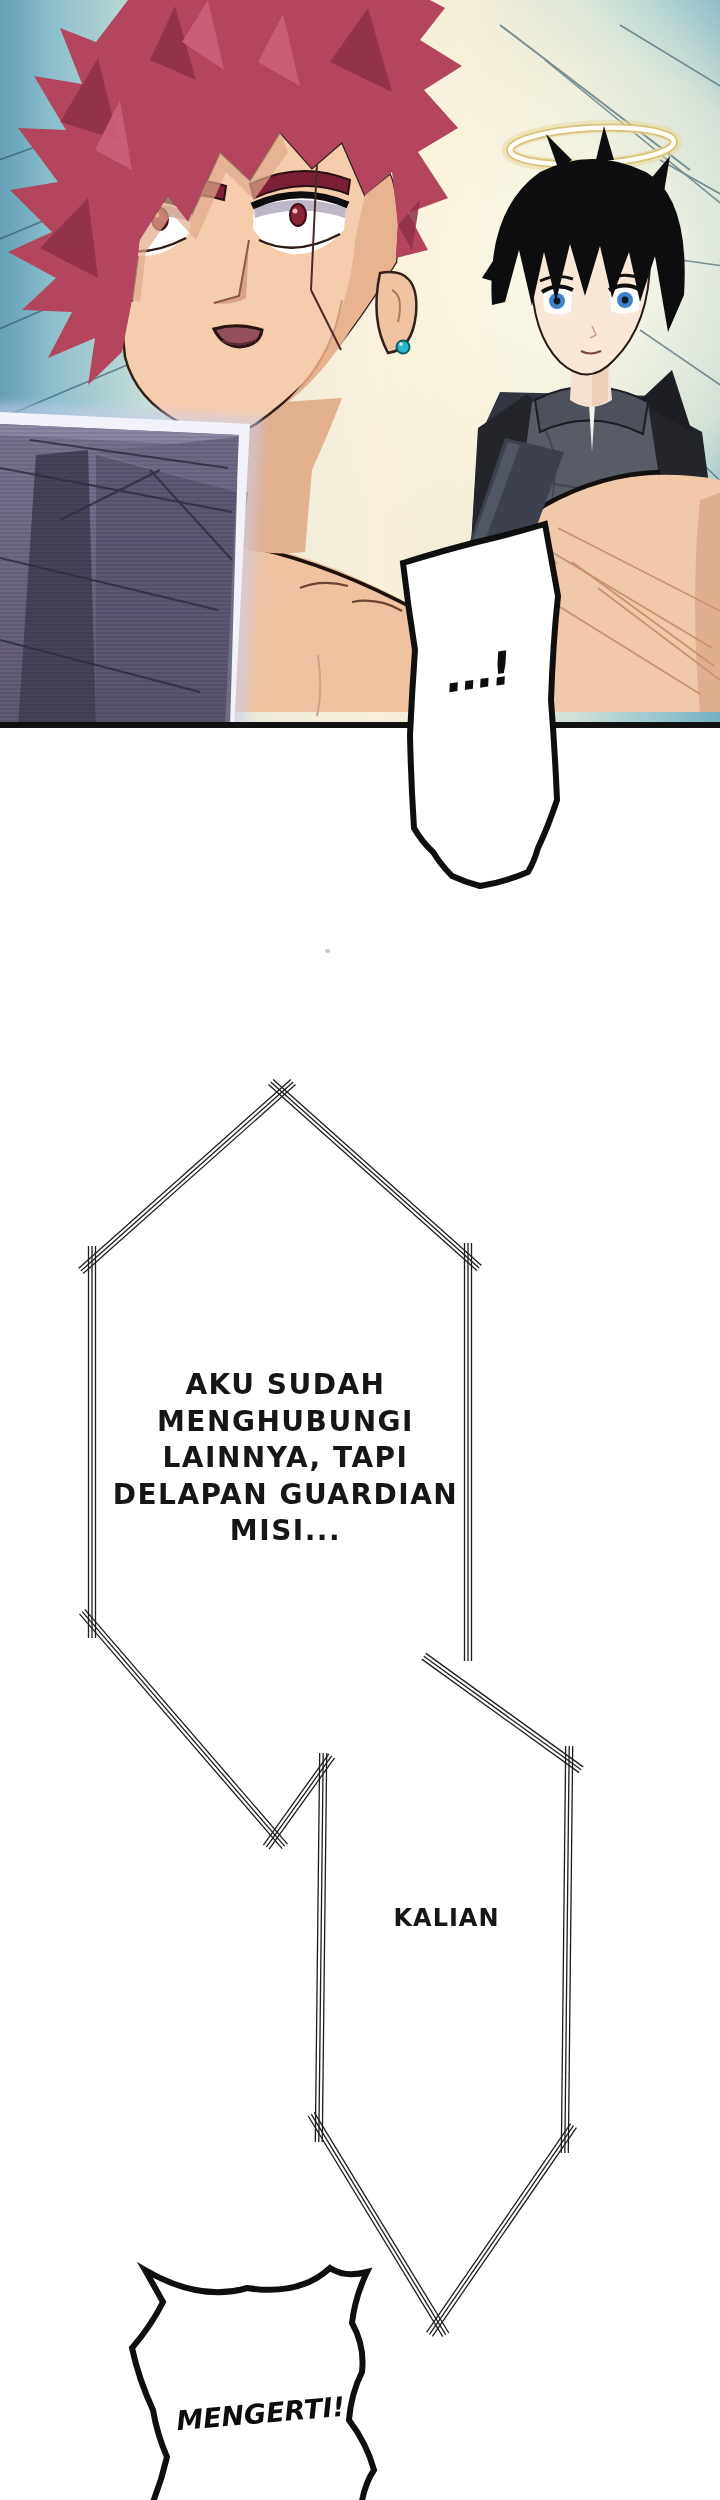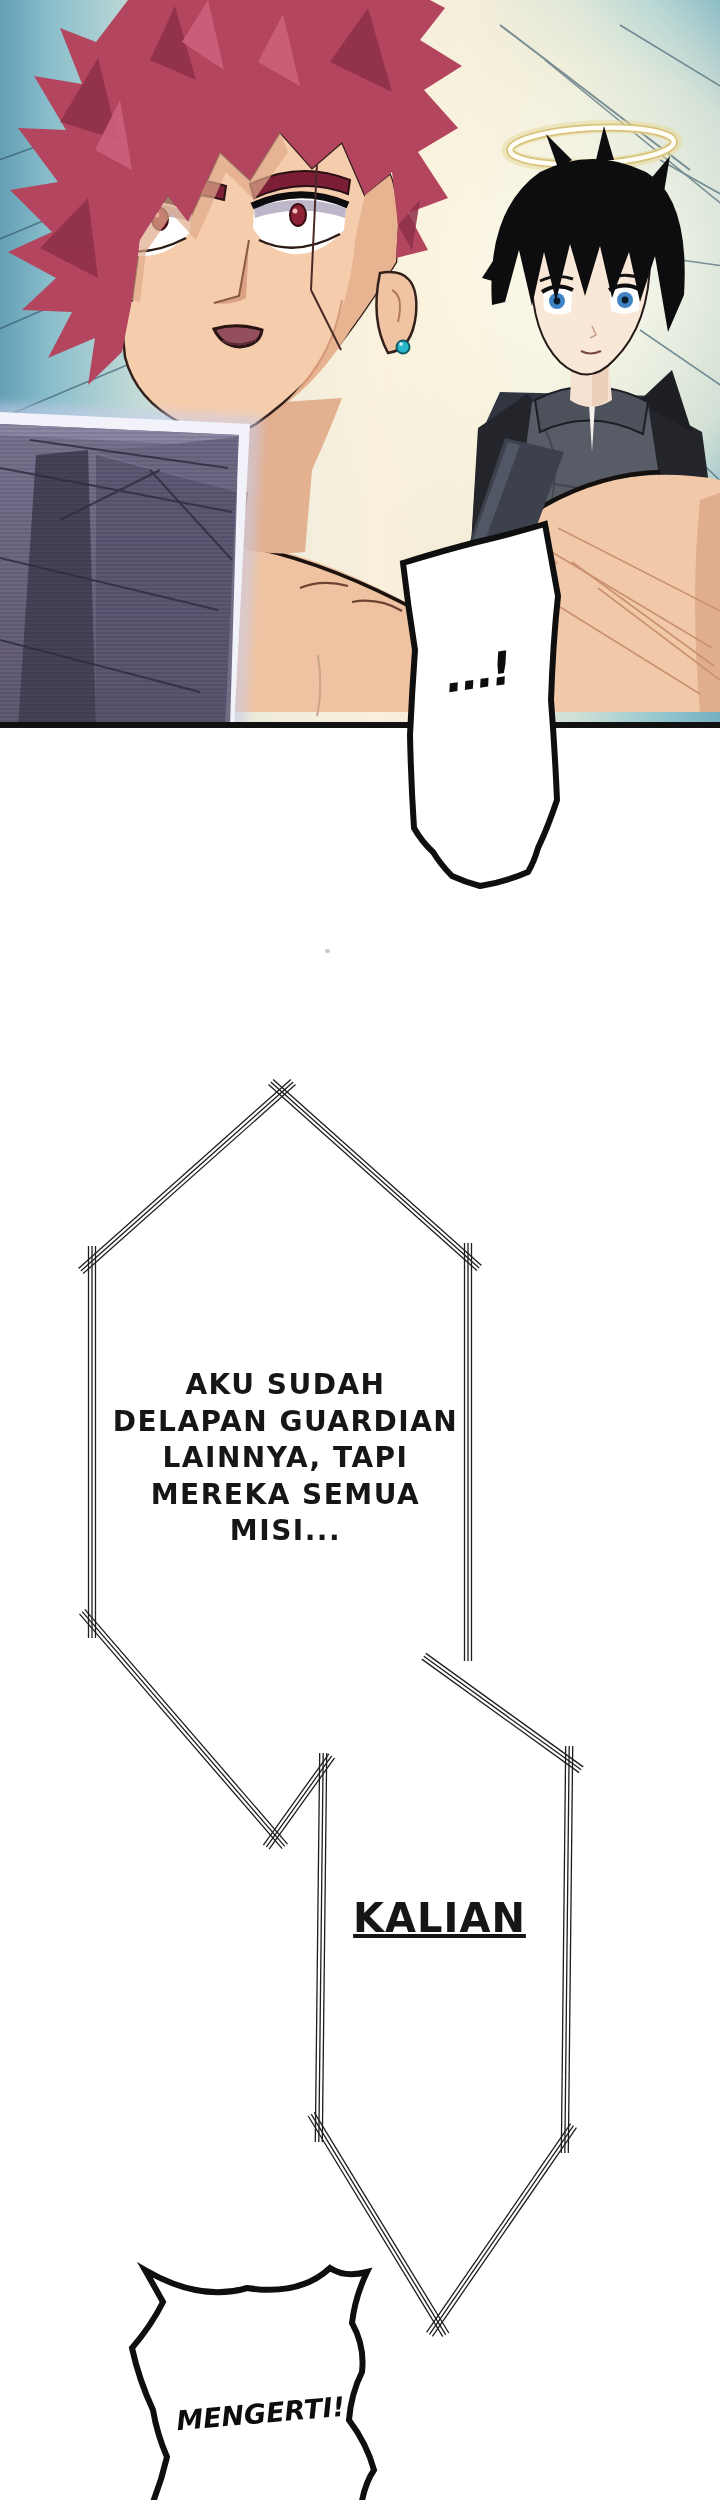--- a/index.html
+++ b/index.html
@@ -2,21 +2,21 @@
 <html><head>
 <meta charset="utf-8">
 <style>
   html,body{margin:0;padding:0;background:#ffffff;}
   .page{position:relative;width:720px;height:2500px;background:#ffffff;overflow:hidden;
         font-family:"DejaVu Sans", sans-serif;}
   .panel{position:absolute;left:0;top:0;width:720px;height:728px;}
   .abs{position:absolute;}
   .dialog-text{color:#161616;text-align:center;font-weight:bold;}
   .b1{left:92px;top:1367px;width:380px;font-size:28px;line-height:36.5px;letter-spacing:1.5px;}
-  .b2{left:296px;top:1893px;width:280px;font-size:40px;line-height:50px;letter-spacing:1px;text-decoration:underline;}
+  .b2{left:303px;top:1893px;width:280px;font-size:24px;line-height:50px;letter-spacing:1px;}
   .shock-text{left:400px;top:645px;width:155px;font-size:46px;font-style:italic;
               transform:rotate(-8deg);letter-spacing:-2px;color:#0d0d0d;}
   .shout-text{left:148px;top:2398px;width:225px;font-size:27px;font-style:italic;
               transform:rotate(-5deg);letter-spacing:0px;color:#0d0d0d;}
   .speck{left:325px;top:949px;width:5px;height:4px;background:#c9c5c2;border-radius:50%;}
   svg{display:block;}
   .line{display:block;padding-left:7px;}
 </style>
 </head>
 <body>
@@ -280,23 +280,23 @@
       <line x1="314.2" y1="1052.4" x2="448.8" y2="1273.0" stroke="#1e1e1e" stroke-width="1.3"></line>
       <line x1="311.2" y1="1054.2" x2="445.8" y2="1274.8" stroke="#1e1e1e" stroke-width="1.3"></line>
       <line x1="308.2" y1="1056.0" x2="442.8" y2="1276.6" stroke="#1e1e1e" stroke-width="1.3"></line>
       <line x1="576.4" y1="1067.6" x2="432.4" y2="1276.3" stroke="#1e1e1e" stroke-width="1.3"></line>
       <line x1="573.5" y1="1065.7" x2="429.5" y2="1274.3" stroke="#1e1e1e" stroke-width="1.3"></line>
       <line x1="570.6" y1="1063.7" x2="426.6" y2="1272.4" stroke="#1e1e1e" stroke-width="1.3"></line>
     </svg>
 
   <div class="abs dialog-text b1">
     <span class="line">AKU SUDAH</span>
+    <span class="line">MENGHUBUNGI</span>
+    <span class="line">LAINNYA, TAPI</span>
     <span class="line">DELAPAN GUARDIAN</span>
-    <span class="line">LAINNYA, TAPI</span>
-    <span class="line">MEREKA SEMUA</span>
     <span class="line">MISI...</span>
   </div>
 
   <div class="abs dialog-text b2">
     <span class="line">KALIAN</span>
   </div>
 
   <svg class="abs" style="left:105px;top:2262px;" width="290" height="238" viewBox="0 0 290 238">
     <path d="M40,8 Q95,40 142,26 Q195,34 225,6 Q240,16 262,10 Q250,35 247,61 Q260,84 257,110
              Q246,132 244,158 Q262,182 269,208 Q258,224 255,252 L43,252 Q55,225 62,195

